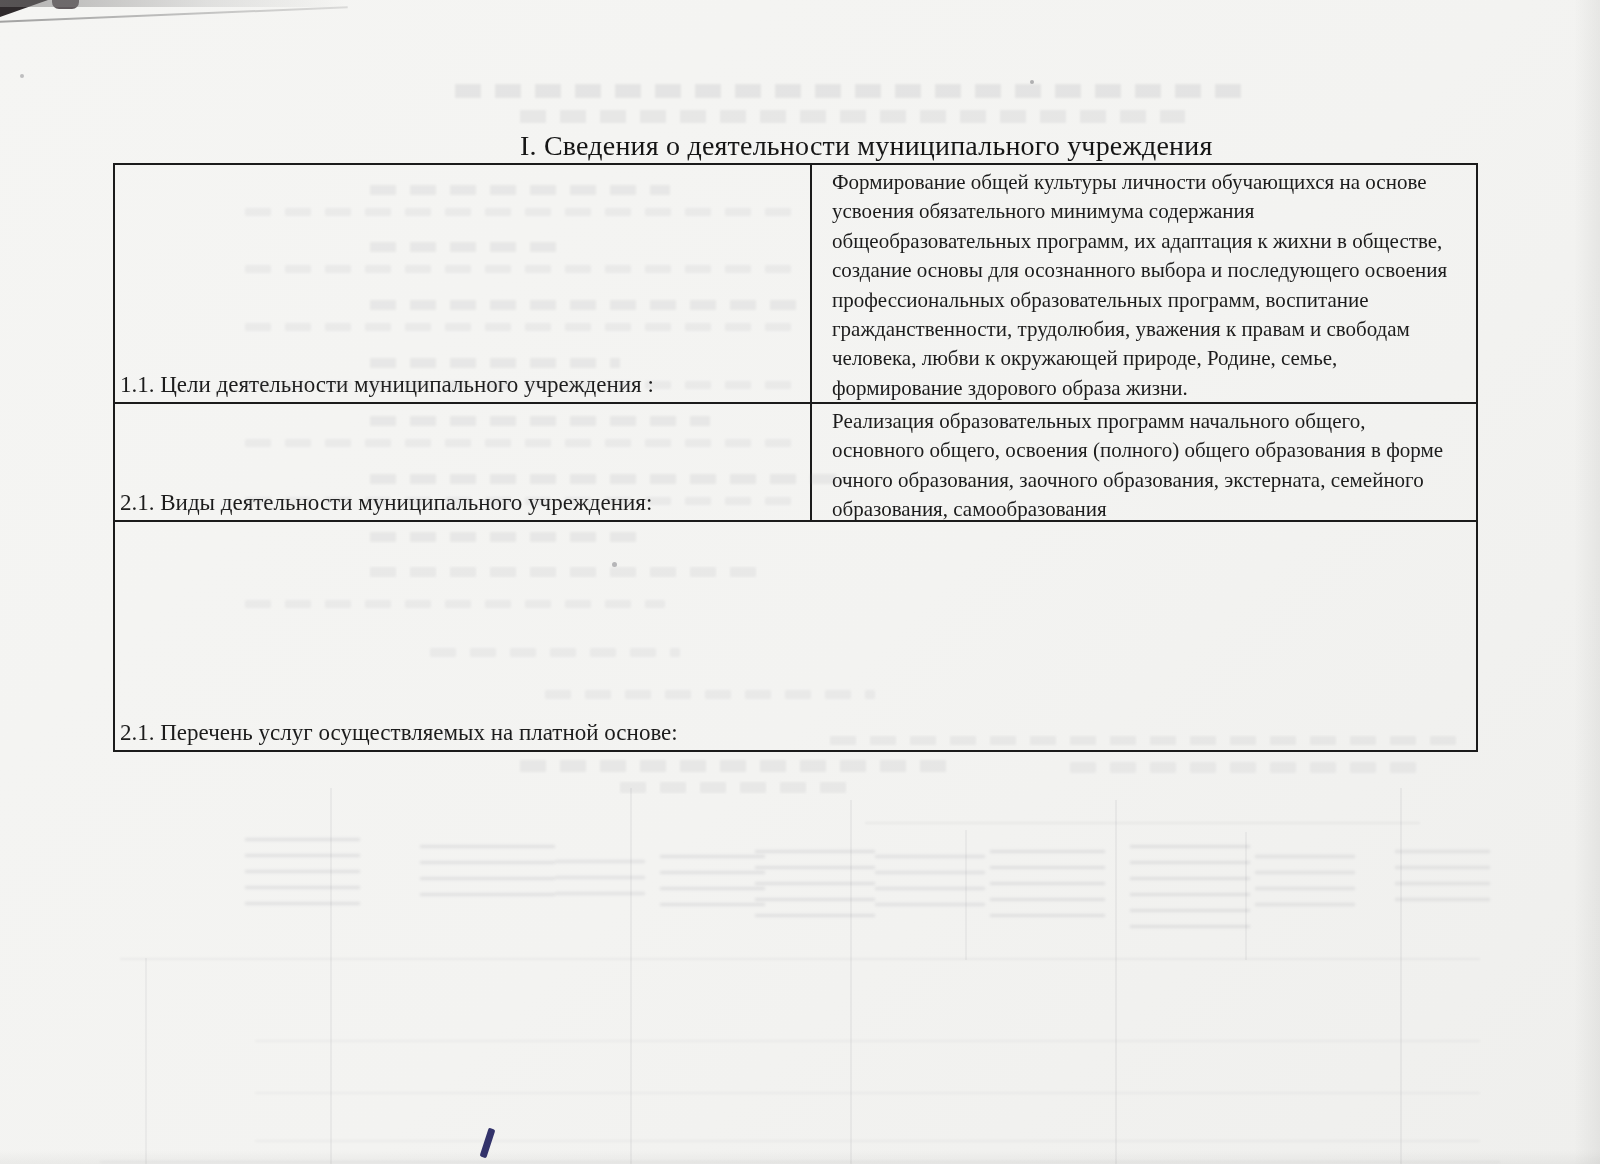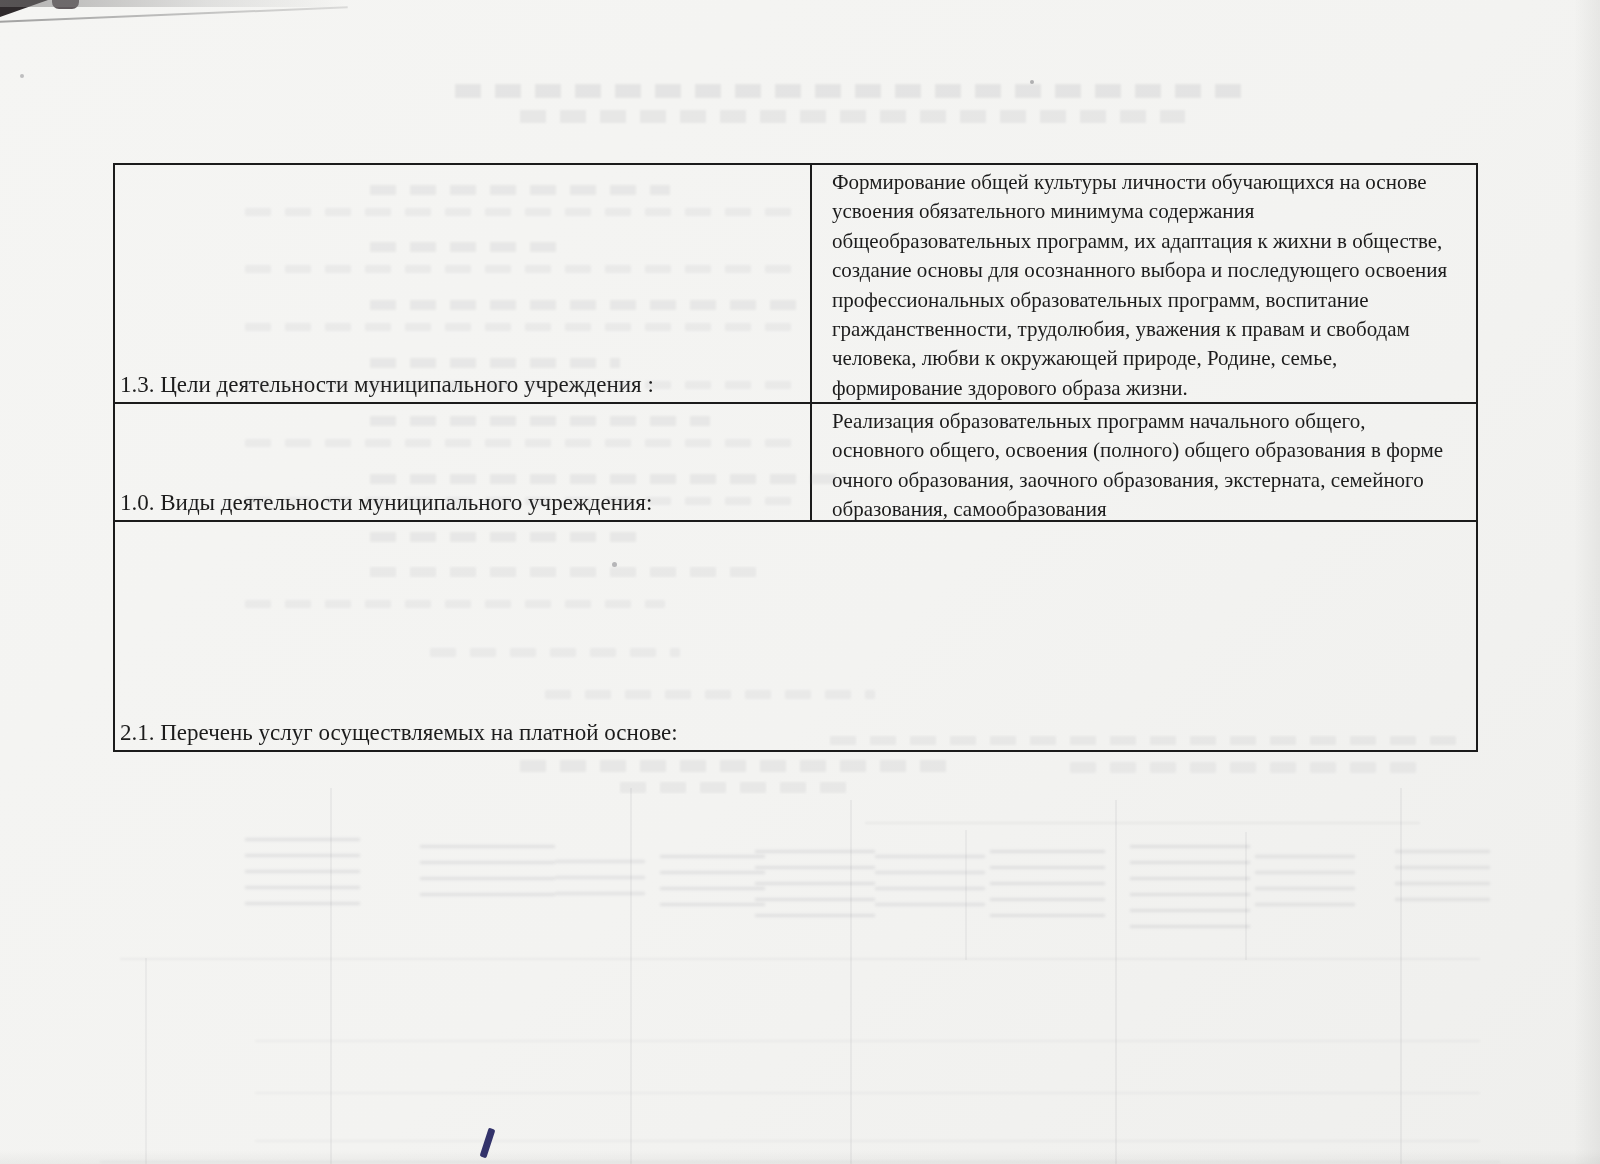--- a/index.html
+++ b/index.html
@@ -60,35 +60,36 @@
   <div class="corner-tri"></div>
   <div class="corner-blob"></div>
   <div class="top-band"></div>
   <div class="crease"></div>
   <div class="edge-shade-right"></div>
   <div class="edge-shade-bottom"></div>
 
   <div class="ghost gdash" style="left:455px;top:84px;width:790px;height:14px;opacity:.13"></div>
   <div class="ghost gdash" style="left:520px;top:110px;width:665px;height:13px;opacity:.11"></div>
 
+  <div class="title">I. Сведения о деятельности муниципального учреждения</div>
 
   <div class="info-table">
     <div class="trow">
-      <div class="lcell">1.3. Цели деятельности муниципального учреждения :</div>
+      <div class="lcell">1.1. Цели деятельности муниципального учреждения :</div>
       <div class="vcell">Формирование общей культуры личности обучающихся на основе
 усвоения обязательного минимума содержания
 общеобразовательных программ, их адаптация к жихни в обществе,
 создание основы для осознанного выбора и последующего освоения
 профессиональных образовательных программ, воспитание
 гражданственности, трудолюбия, уважения к правам и свободам
 человека, любви к окружающей природе, Родине, семье,
 формирование здорового образа жизни.</div>
     </div>
     <div class="trow">
-      <div class="lcell">1.0. Виды деятельности муниципального учреждения:</div>
+      <div class="lcell">2.1. Виды деятельности муниципального учреждения:</div>
       <div class="vcell">Реализация образовательных программ начального общего,
 основного общего, освоения (полного) общего образования в форме
 очного образования, заочного образования, экстерната, семейного
 образования, самообразования</div>
     </div>
     <div class="trow">
       <div class="lcell">2.1. Перечень услуг осуществляемых на платной основе:</div>
     </div>
   </div>
 

